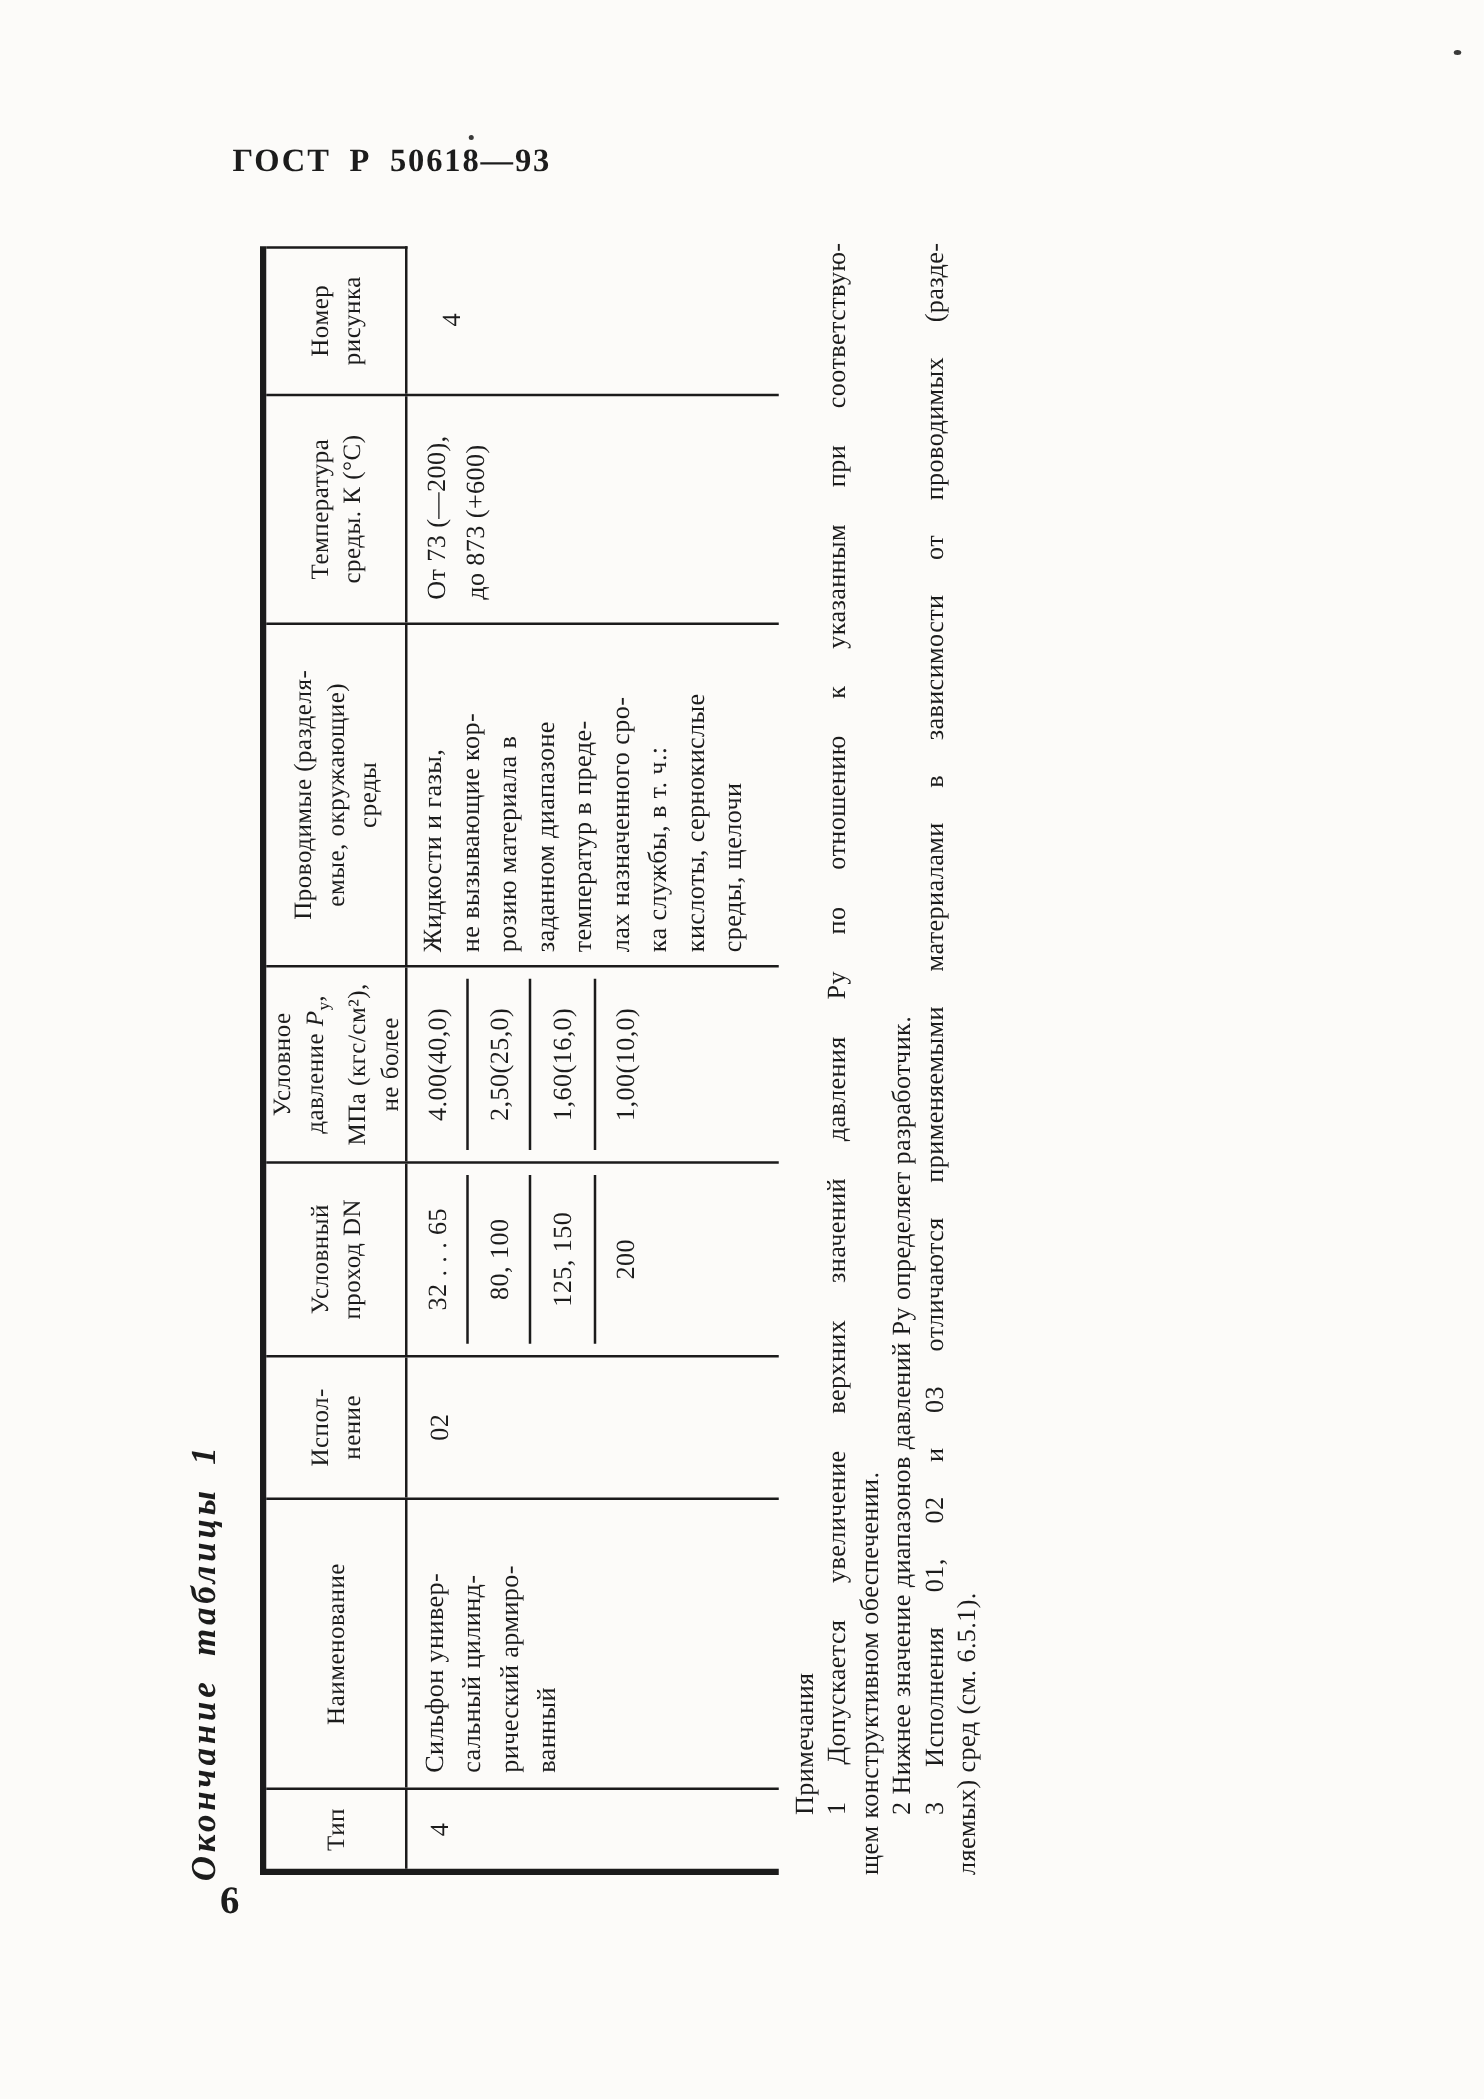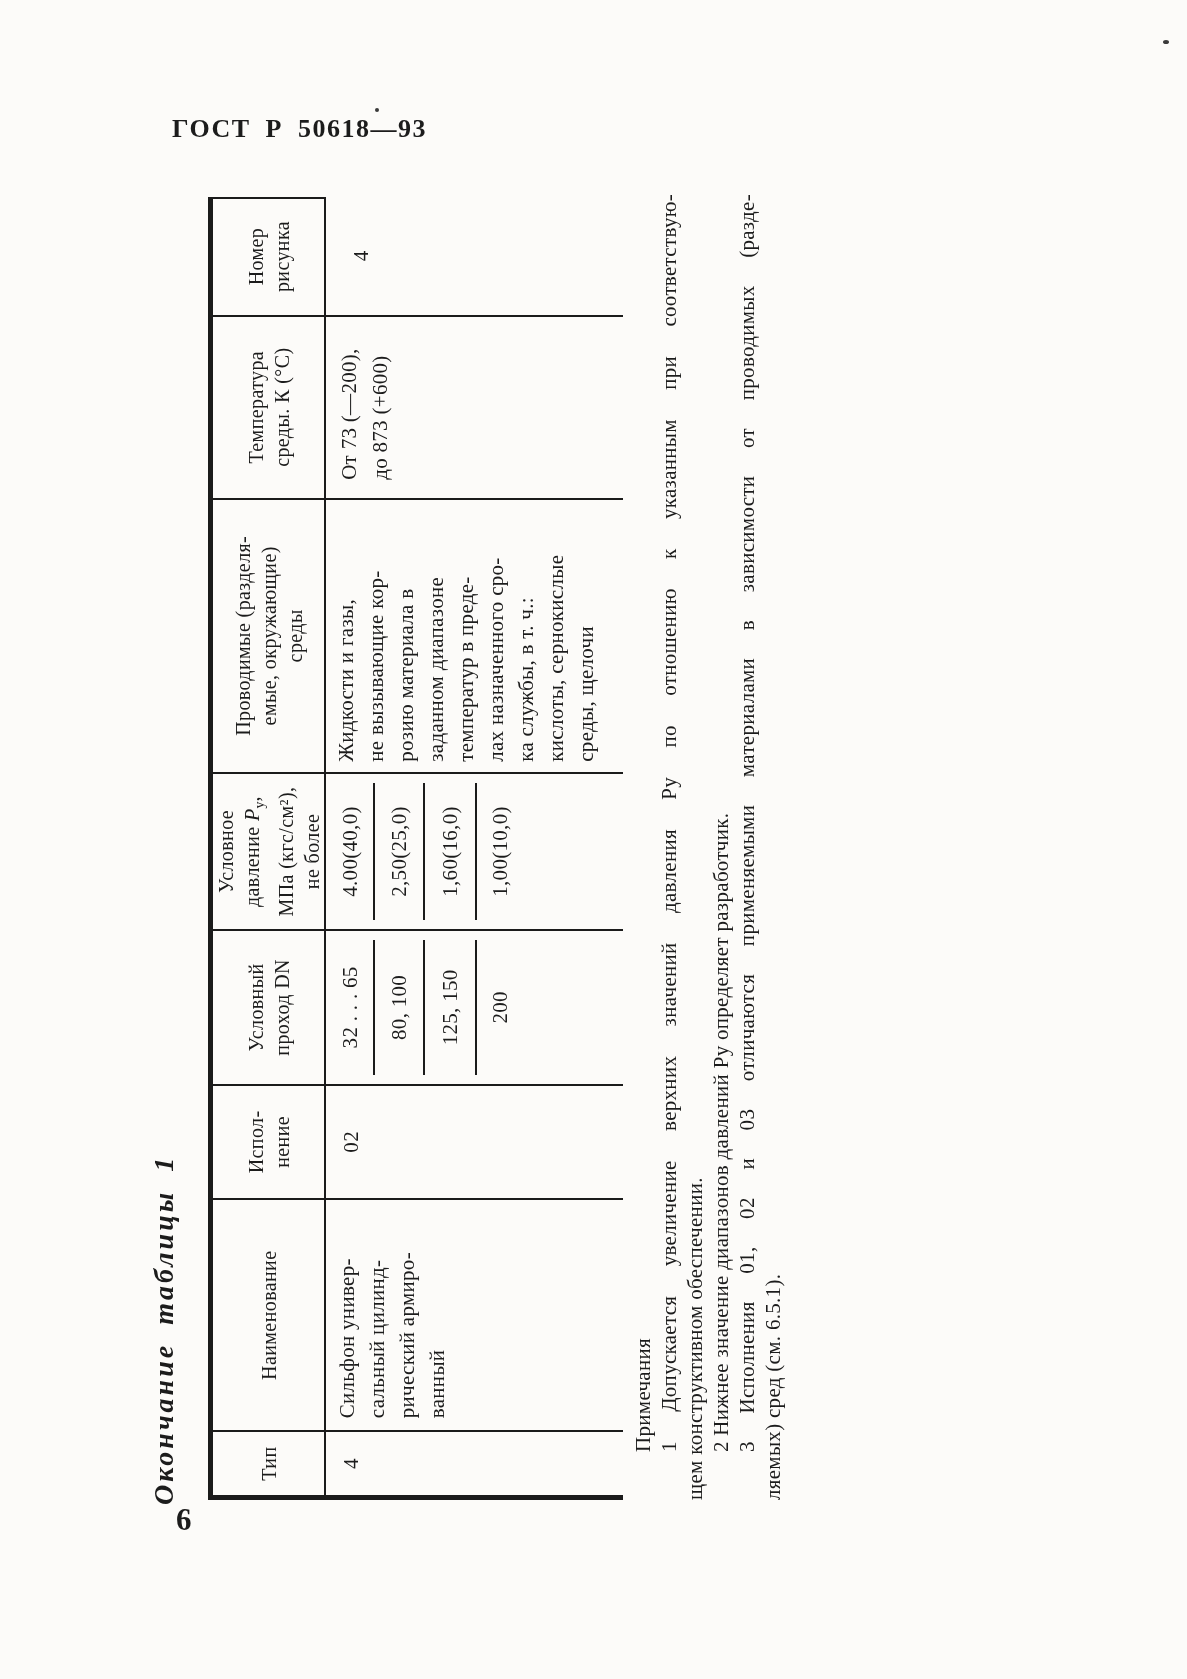--- a/index.html
+++ b/index.html
@@ -7,21 +7,21 @@
     position:relative;
     width:1187px;height:1679px;
     background:#fcfbf9;
     overflow:hidden;
     font-family:"Liberation Serif","DejaVu Serif",serif;
     color:#1c1c1c;
     box-sizing:border-box;
   }
   .page *{box-sizing:border-box;}
   .gost-header{
-    position:absolute;left:172px;top:114px;
+    position:absolute;left:186px;top:114px;
     font-size:26px;font-weight:bold;
     letter-spacing:1.5px;word-spacing:7px;
     white-space:nowrap;
   }
   .page-number{
     position:absolute;left:176px;top:1502px;
     font-size:31px;font-weight:bold;
   }
   .speck{position:absolute;background:#3a3a3a;border-radius:50%;}
   

